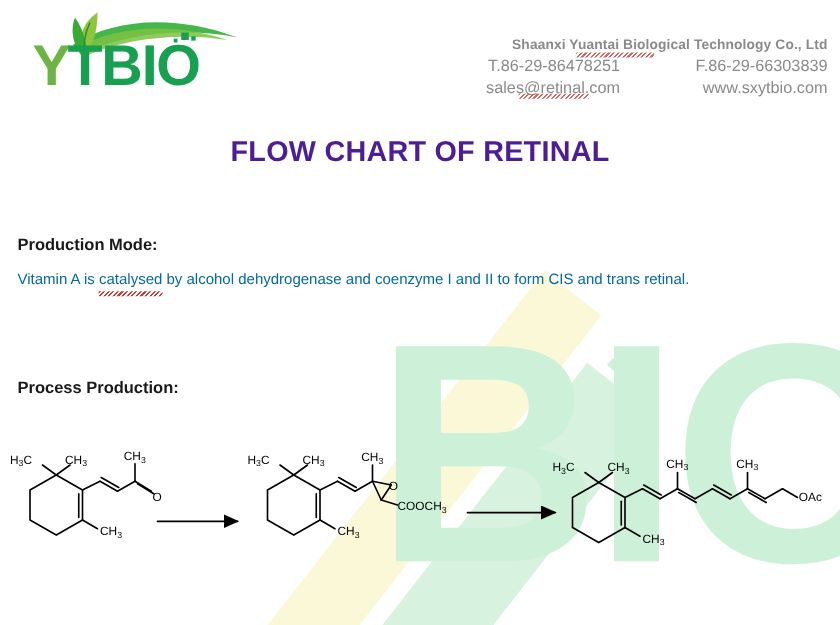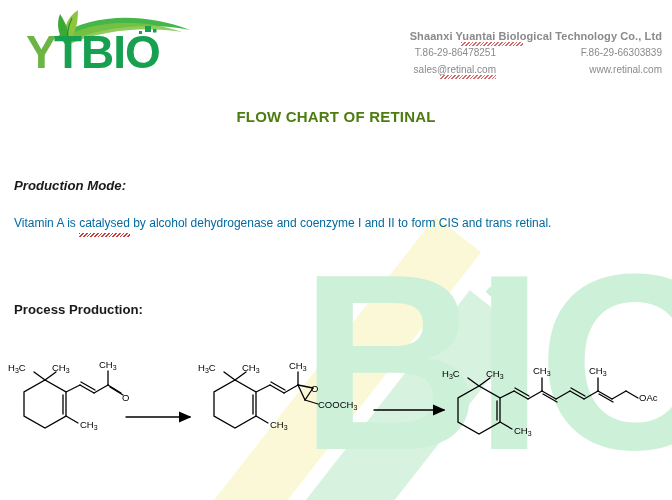--- a/index.html
+++ b/index.html
@@ -45,36 +45,36 @@
   .logo svg{display:block;}
 
   .contact{position:absolute;right:10px;top:26px;width:356px;text-align:right;color:#8a8a8a;}
   .co-name{font-size:11px;font-weight:bold;letter-spacing:.1px;line-height:15px;
            position:relative;display:inline-block;}
   .co-name .sq{
       position:absolute;left:51px;bottom:-2px;width:62px;height:4px;
       background-image:repeating-linear-gradient(135deg,#d24a4a 0 1.2px,transparent 1.2px 2.6px);
       opacity:.85;
   }
-  .crow{display:flex;justify-content:flex-end;font-size:10px;line-height:17px;}
+  .crow{display:flex;justify-content:flex-end;font-size:13px;line-height:17px;}
   .crow span{display:inline-block;}
   .c-left{width:176px;text-align:right;padding-right:6px;}
   .c-right{width:160px;text-align:right;}
   .mail{position:relative;display:inline-block;}
   .mail .sq{
       position:absolute;left:26px;bottom:-1px;width:56px;height:4px;
       background-image:repeating-linear-gradient(135deg,#d24a4a 0 1.2px,transparent 1.2px 2.6px);
       opacity:.85;
   }
 
   
   .title{position:absolute;left:0;top:108px;width:672px;text-align:center;
-         font-size:15px;font-weight:bold;color:#4d7c0f;letter-spacing:.2px;}
+         font-size:23px;font-weight:bold;color:#4c1d95;letter-spacing:.2px;}
   .h-label{position:absolute;left:14px;font-size:13.2px;font-weight:bold;color:#1a1a1a;}
-  #lbl-prod{top:178px;font-style:italic;}
+  #lbl-prod{top:188px;}
   #lbl-flow{top:302px;}
   .para{position:absolute;left:14px;top:208px;width:646px;font-size:12px;
         color:#0369a1;line-height:31px;}
   .sp{position:relative;display:inline-block;}
   .sp .sq{
       position:absolute;left:0;bottom:2px;width:100%;height:4px;
       background-image:repeating-linear-gradient(135deg,#cc3b3b 0 1.2px,transparent 1.2px 2.6px);
   }
 
   
@@ -129,21 +129,21 @@
         <span class="c-left">T.86-29-86478251</span>
         <span class="c-right">F.86-29-66303839</span>
       </div>
       <div class="crow">
         <span class="c-left">
           <span class="mail">
             <span>sales@retinal.com</span>
             <span class="sq"></span>
           </span>
         </span>
-        <span class="c-right">www.retinal.com</span>
+        <span class="c-right">www.sxytbio.com</span>
       </div>
     </div>
   </div>
 
   <div class="title">FLOW CHART OF RETINAL</div>
 
   <div class="h-label" id="lbl-prod">Production Mode:</div>
 
   <div class="para">
     <span>Vitamin A is </span><span class="sp"><span>catalysed</span><span class="sq"></span></span><span> by alcohol dehydrogenase and coenzyme I and II to form CIS and trans retinal.</span>

